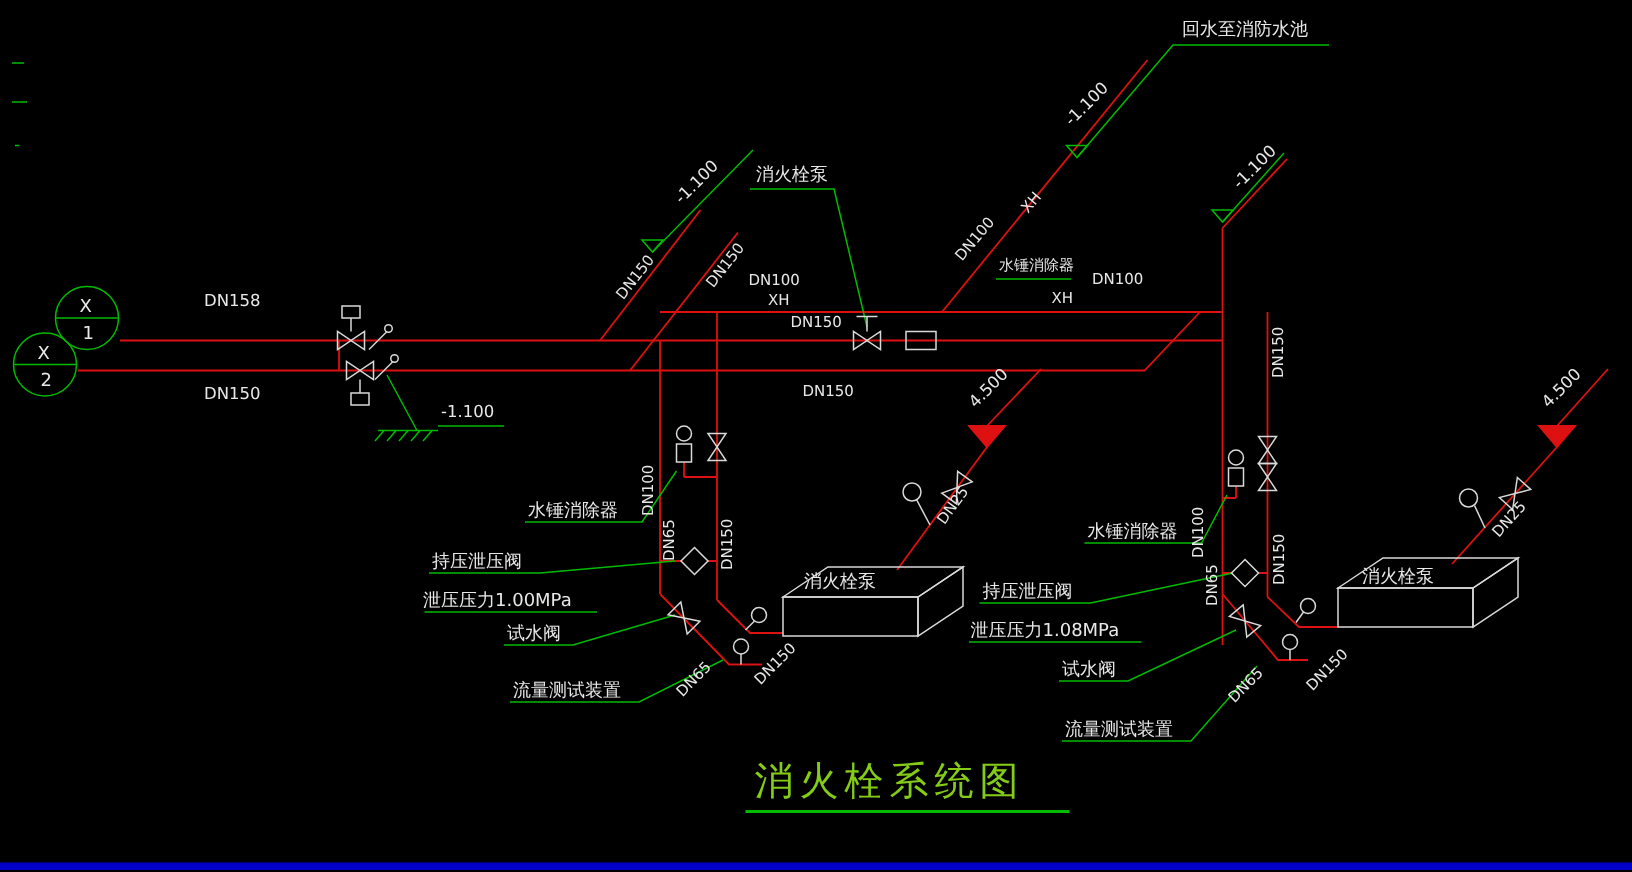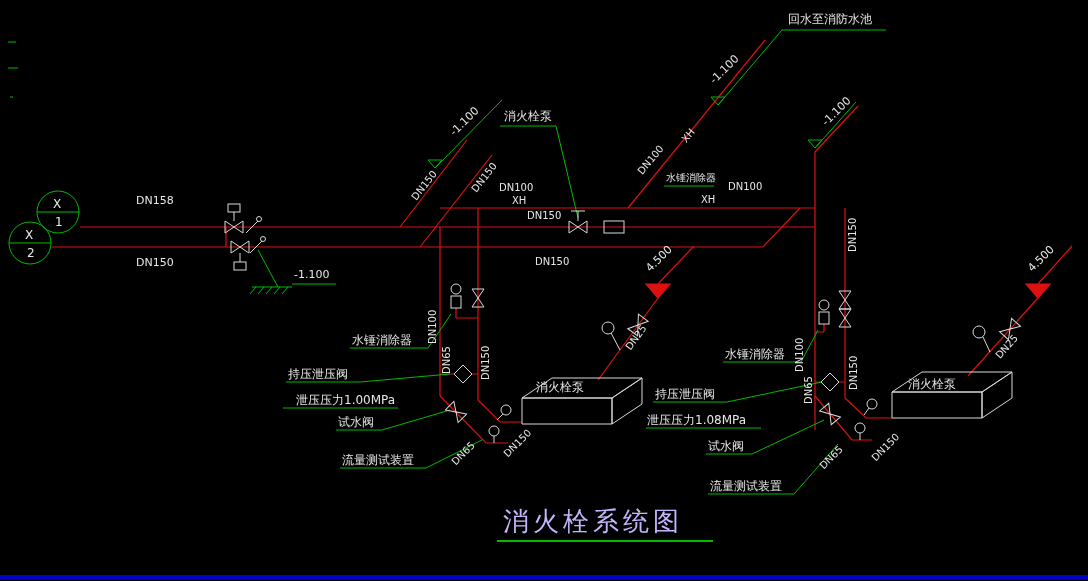--- a/index.html
+++ b/index.html
@@ -3,21 +3,21 @@
 <meta charset="utf-8">
 <style>
   html,body{margin:0;padding:0;background:#000;}
   .canvas{position:relative;width:1088px;height:581px;background:#000;overflow:hidden;
           font-family:"DejaVu Sans","Liberation Sans",sans-serif;}
   .canvas svg{position:absolute;left:0;top:0;z-index:1;}
   .lbl{position:absolute;color:#e8e8e8;font-size:11px;line-height:1;white-space:nowrap;z-index:2;}
   .s10{font-size:10px;}
   .s12{font-size:12px;}
   .rot{transform-origin:0 0;}
-  .title{font-size:26px;letter-spacing:4px;color:#c4b5fd;}
+  .title{font-size:26px;letter-spacing:4px;color:#84cc16;}
 </style>
 </head>
 <body>
 
 <div class="canvas">
 
 <svg width="1088" height="581" viewBox="0 0 1088 581">
   <defs>
     <g id="bt">
           <polygon points="-9,-6 -9,6 0,0"></polygon>
@@ -145,21 +145,21 @@
 <div class="lbl" style="left:136px;top:257px">DN150</div>
 <div class="lbl s10" style="left:499px;top:183px">DN100</div>
 <div class="lbl s10" style="left:512px;top:196px">XH</div>
 <div class="lbl s10" style="left:527px;top:211px">DN150</div>
 <div class="lbl s10" style="left:535px;top:257px">DN150</div>
 <div class="lbl s10" style="left:701px;top:195px">XH</div>
 <div class="lbl s10" style="left:728px;top:182px">DN100</div>
 
 <div class="lbl s12" style="left:352px;top:334px">水锤消除器</div>
 <div class="lbl s12" style="left:288px;top:368px">持压泄压阀</div>
-<div class="lbl s12" style="left:296px;top:394px">泄压压力1.00MPa</div>
+<div class="lbl s12" style="left:282px;top:394px">泄压压力1.00MPa</div>
 <div class="lbl s12" style="left:338px;top:416px">试水阀</div>
 <div class="lbl s12" style="left:342px;top:454px">流量测试装置</div>
 <div class="lbl s12" style="left:536px;top:381px">消火栓泵</div>
 
 <div class="lbl s12" style="left:725px;top:348px">水锤消除器</div>
 <div class="lbl s12" style="left:655px;top:388px">持压泄压阀</div>
 <div class="lbl s12" style="left:647px;top:414px">泄压压力1.08MPa</div>
 <div class="lbl s12" style="left:708px;top:440px">试水阀</div>
 <div class="lbl s12" style="left:710px;top:480px">流量测试装置</div>
 <div class="lbl s12" style="left:908px;top:378px">消火栓泵</div>

